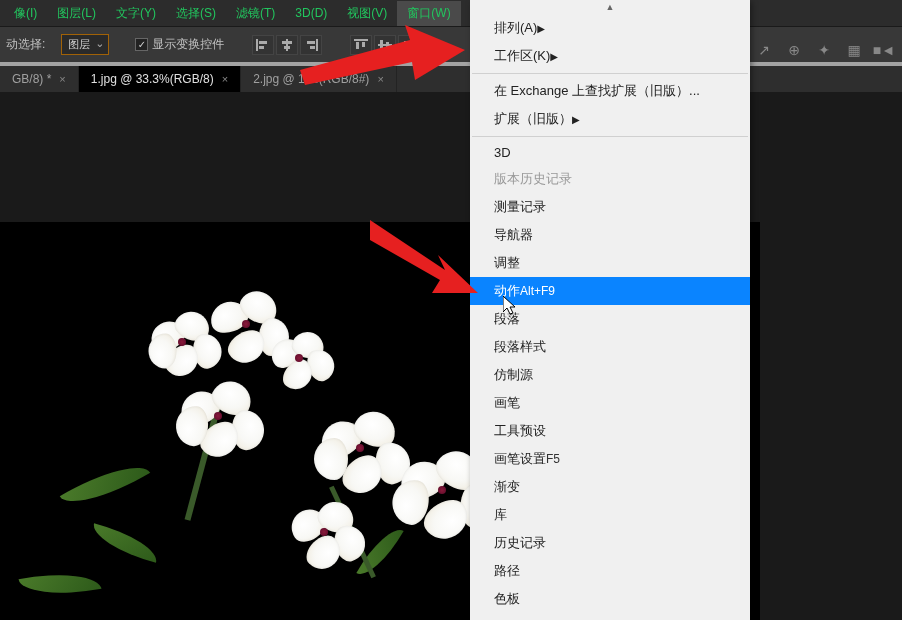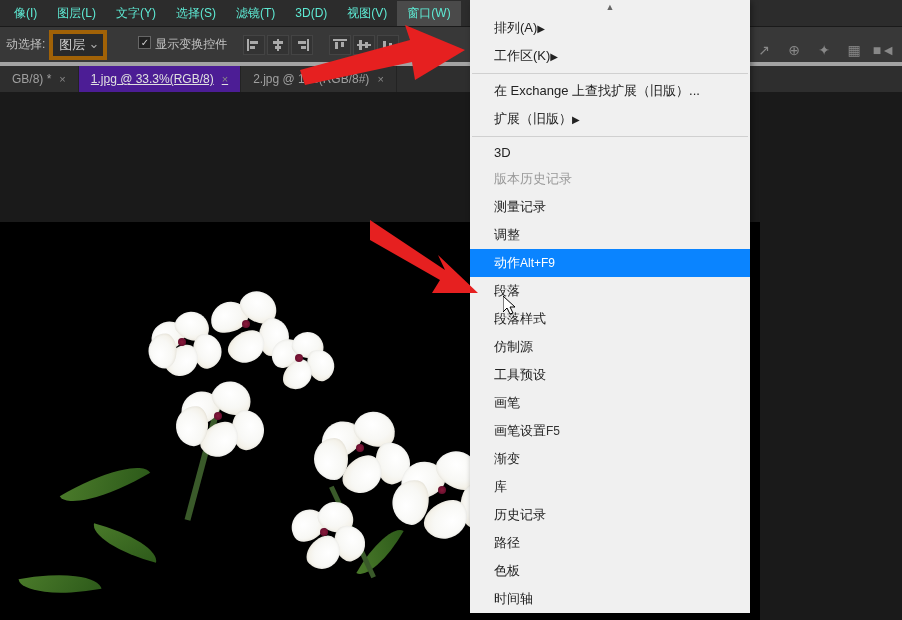--- a/index.html
+++ b/index.html
@@ -1,34 +1,34 @@
 <!DOCTYPE html>
 <html><head>
   <meta charset="utf-8">
   <style>
     * { margin: 0; padding: 0; box-sizing: border-box; font-family: "Microsoft YaHei", sans-serif; }
     body { width: 902px; height: 620px; background: #1a1a1a; overflow: hidden; position: relative; }
     
     .menubar { height: 26px; background: #2c2c2c; display: flex; align-items: center; padding-left: 4px; }
-    .menu-item { color: #5eead4; font-size: 12px; padding: 4px 10px; cursor: pointer; }
+    .menu-item { color: #22c55e; font-size: 12px; padding: 4px 10px; cursor: pointer; }
     .menu-item.active { background: #4a4a4a; }
     
-    .optionsbar { height: 36px; background: #383838; border-top: 1px solid #1a1a1a; display: flex; align-items: center; padding: 0 6px; gap: 4px; }
+    .optionsbar { height: 36px; background: #383838; border-top: 1px solid #1a1a1a; display: flex; align-items: center; padding: 0 6px; gap: 16px; }
     .opt-label { color: #c0c0c0; font-size: 12px; }
-    .opt-select { background: #2a2a2a; color: #d0d0d0; border: 4px solid #a16207; font-size: 13px; padding: 2px 18px 2px 6px; position: relative; }
+    .opt-select { background: #2a2a2a; color: #d0d0d0; border: 1px solid #a16207; font-size: 11px; padding: 2px 18px 2px 6px; position: relative; }
     .opt-select::after { content: "⌄"; position: absolute; right: 4px; color: #aaa; }
     .checkbox { width: 13px; height: 13px; background: #222; border: 1px solid #666; display: inline-flex; align-items: center; justify-content: center; margin-right: 4px; }
     .checkbox::before { content: "✓"; color: #d0d0d0; font-size: 10px; }
     .align-group { display: flex; gap: 2px; margin-left: 12px; }
     .align-btn { width: 22px; height: 20px; background: #333; border: 1px solid #444; display: flex; align-items: center; justify-content: center; }
     .align-icon { width: 14px; height: 12px; display: block; }
     
     .tabbar { height: 30px; background: #2e2e2e; display: flex; align-items: stretch; border-top: 4px solid #a3a3a3; }
     .tab { display: flex; align-items: center; padding: 0 12px; color: #a0a0a0; font-size: 12px; border-right: 1px solid #232323; cursor: pointer; }
-    .tab.active { background: #4c1d95; color: #e0e0e0; text-decoration: underline; }
+    .tab.active { background: #000000; color: #e0e0e0; }
     .tab-close { margin-left: 8px; color: #888; font-size: 11px; }
     
     .canvas-area { position: relative; height: calc(100% - 92px); background: #1a1a1a; }
     .image-surface { position: absolute; top: 130px; left: 0; width: 760px; height: 400px; background: #000; overflow: hidden; }
     
     
     .flower { position: absolute; }
     .petal { position: absolute; border-radius: 50% 50% 50% 50% / 60% 60% 40% 40%; background: radial-gradient(ellipse at 40% 40%, #fff 0%, #f8f8f5 50%, #eee8d8 100%); box-shadow: inset 0 0 3px rgba(0,0,0,0.1); }
     .center { position: absolute; width: 8px; height: 8px; border-radius: 50%; background: radial-gradient(circle, #8a1a3a 0%, #5a0a2a 100%); }
     .leaf { position: absolute; background: linear-gradient(135deg, #4a7a2a 0%, #2d5a1a 100%); border-radius: 0 100% 0 100% / 0 100% 0 100%; }
@@ -68,21 +68,21 @@
   <span class="menu-item">选择(S)</span>
   <span class="menu-item">滤镜(T)</span>
   <span class="menu-item">3D(D)</span>
   <span class="menu-item">视图(V)</span>
   <span class="menu-item active">窗口(W)</span>
 </div>
 
 <div class="optionsbar">
   <span class="opt-label">动选择:</span>
   <span class="opt-select">图层</span>
-  <span style="display:flex;margin-left:27px">
+  <span style="display:flex;align-items:center;margin-left:10px">
     <span class="checkbox"></span>
     <span class="opt-label">显示变换控件</span>
   </span>
   <div class="align-group">
     <span class="align-btn">
         <svg class="align-icon" viewBox="0 0 14 12">
           <rect x="0" y="0" width="2" height="12" fill="#aaa"></rect>
           <rect x="3" y="2" width="8" height="3" fill="#aaa"></rect>
           <rect x="3" y="7" width="5" height="3" fill="#aaa"></rect>
         </svg>
@@ -247,40 +247,43 @@
       <div class="dd-item">
         <span>3D</span>
       </div>
       <div class="dd-item disabled">
         <span>版本历史记录</span>
       </div>
       <div class="dd-item">
         <span>测量记录</span>
       </div>
       <div class="dd-item">
+        <span>导航器</span>
+      </div>
+      <div class="dd-item">
         <span>调整</span>
       </div>
       <div class="dd-item highlighted">
         <span>动作</span>
         <span class="shortcut">Alt+F9</span>
       </div>
       <div class="dd-item">
         <span>段落</span>
       </div>
       <div class="dd-item">
         <span>段落样式</span>
       </div>
       <div class="dd-item">
         <span>仿制源</span>
       </div>
       <div class="dd-item">
+        <span>画笔</span>
+      </div>
+      <div class="dd-item">
         <span>工具预设</span>
-      </div>
-      <div class="dd-item">
-        <span>画笔</span>
       </div>
       <div class="dd-item">
         <span>画笔设置</span>
         <span class="shortcut">F5</span>
       </div>
       <div class="dd-item">
         <span>渐变</span>
       </div>
       <div class="dd-item">
         <span>库</span>

